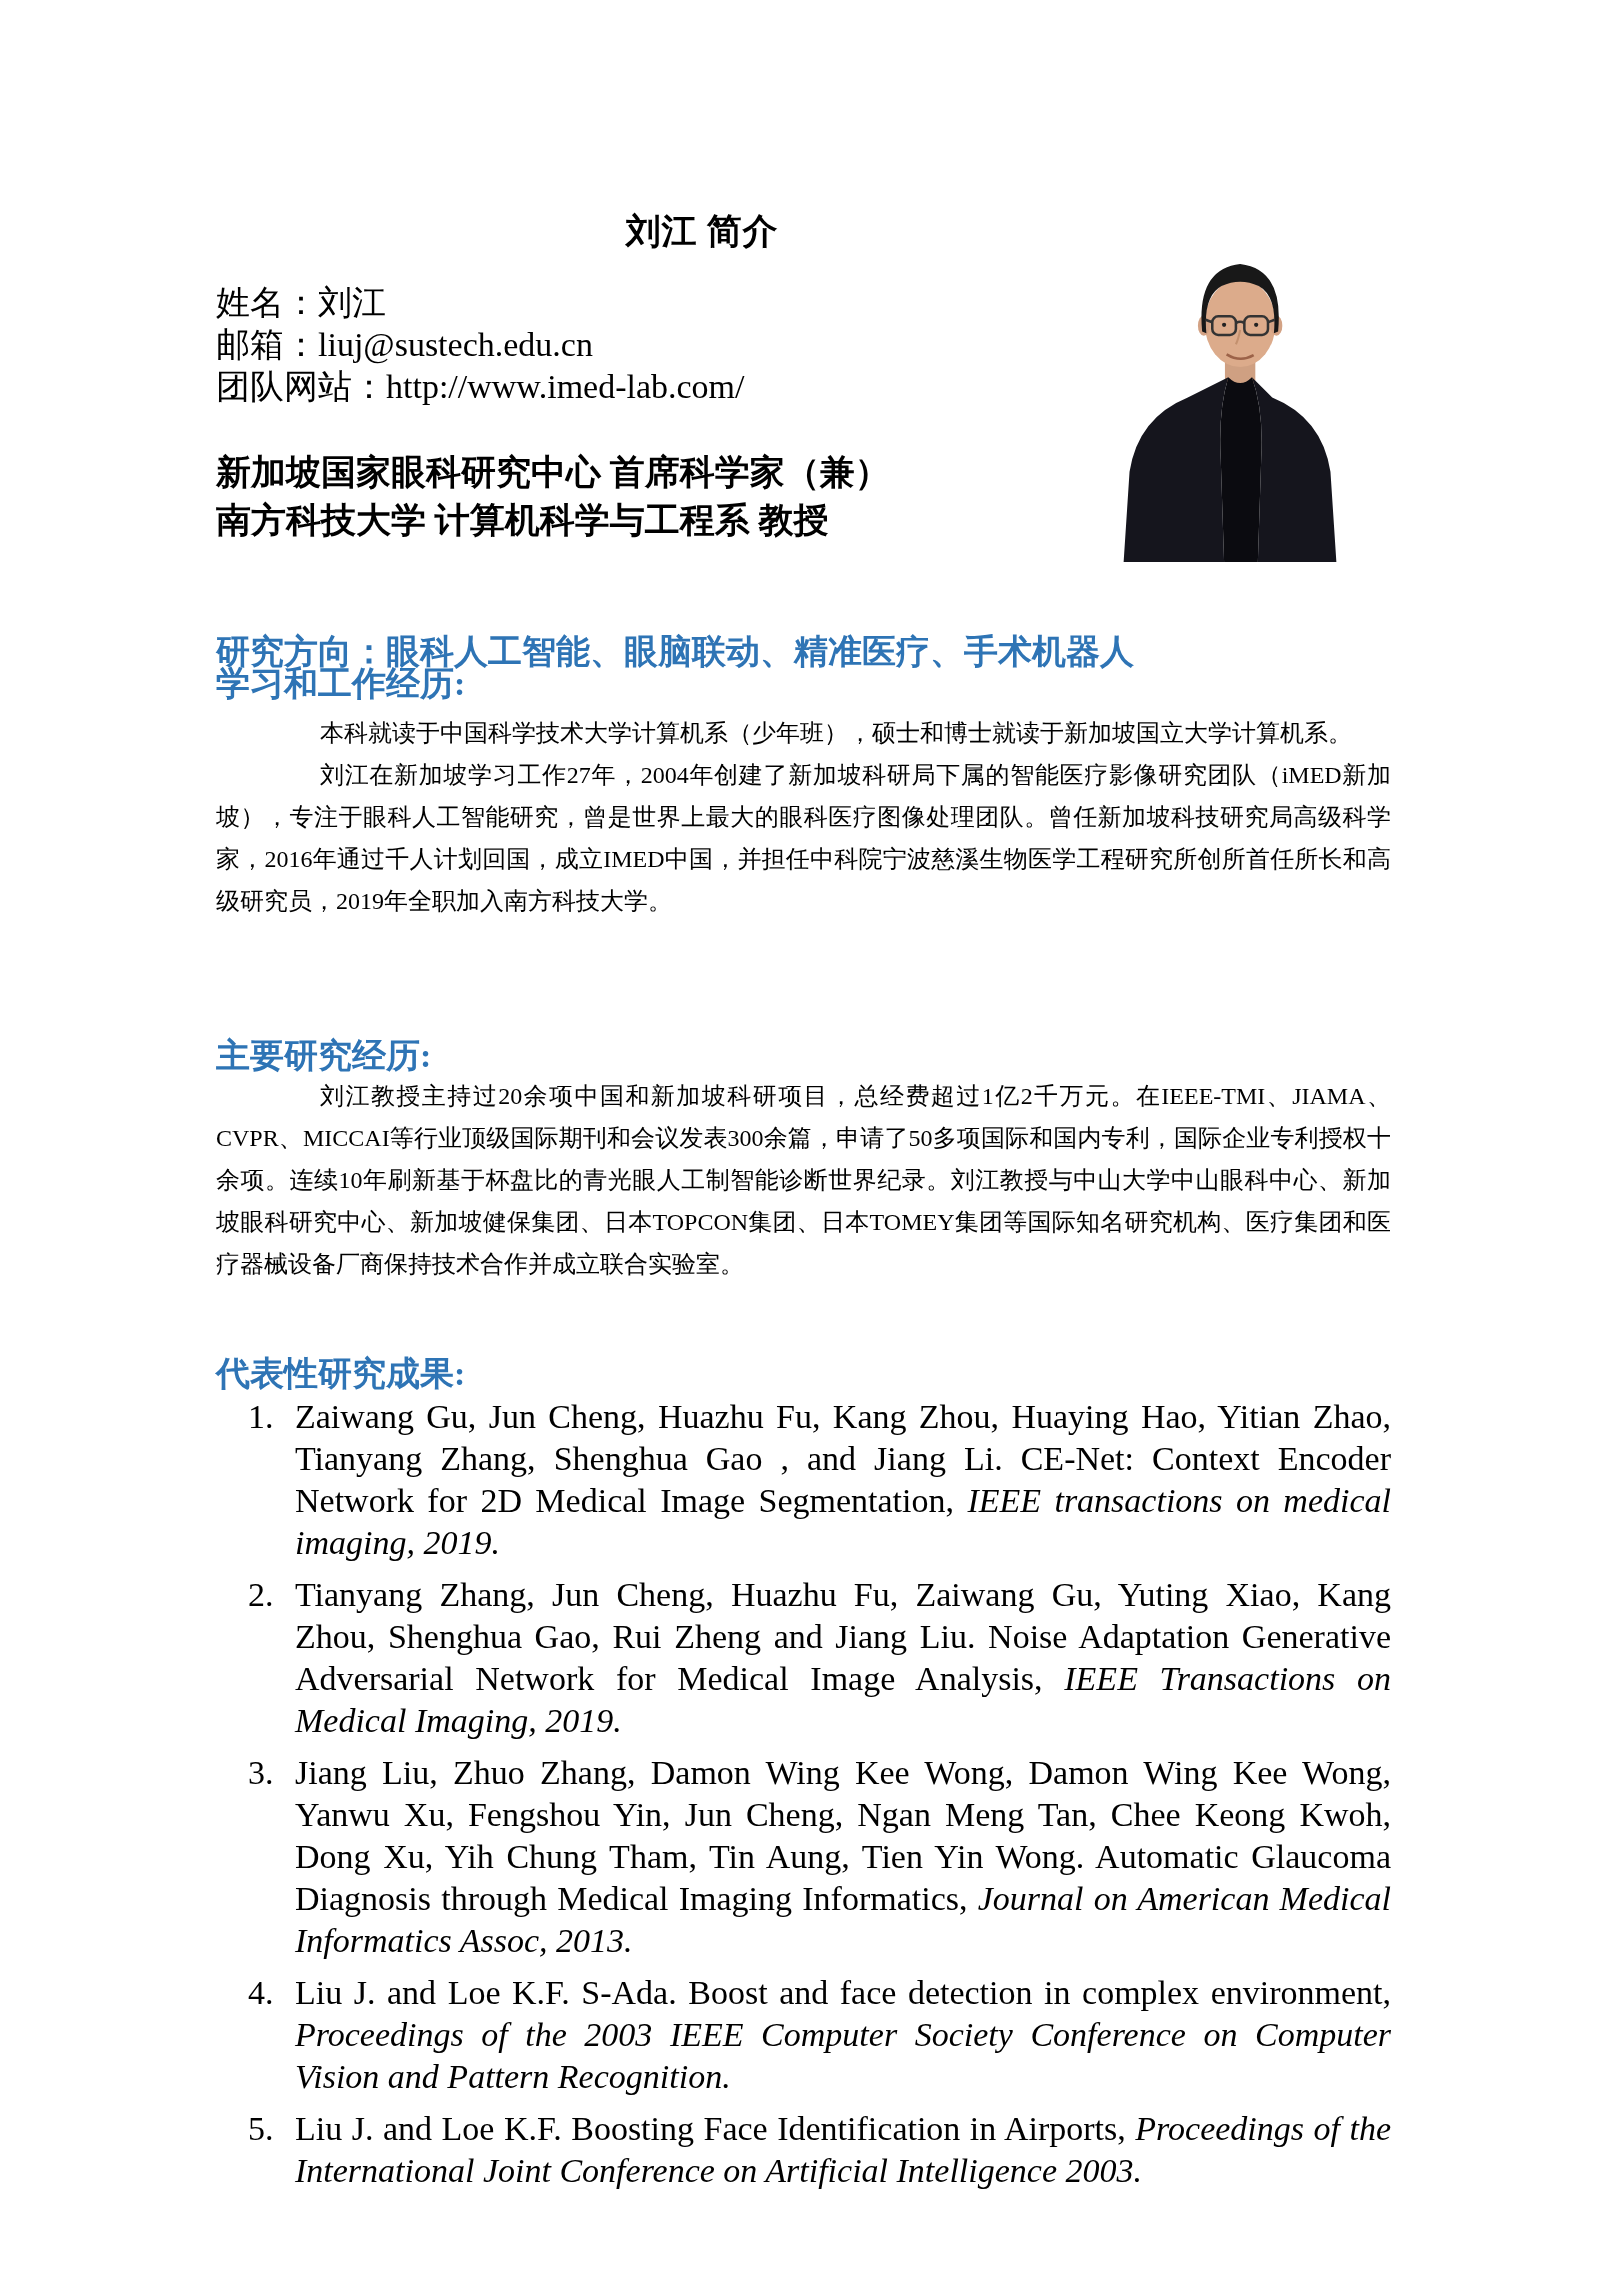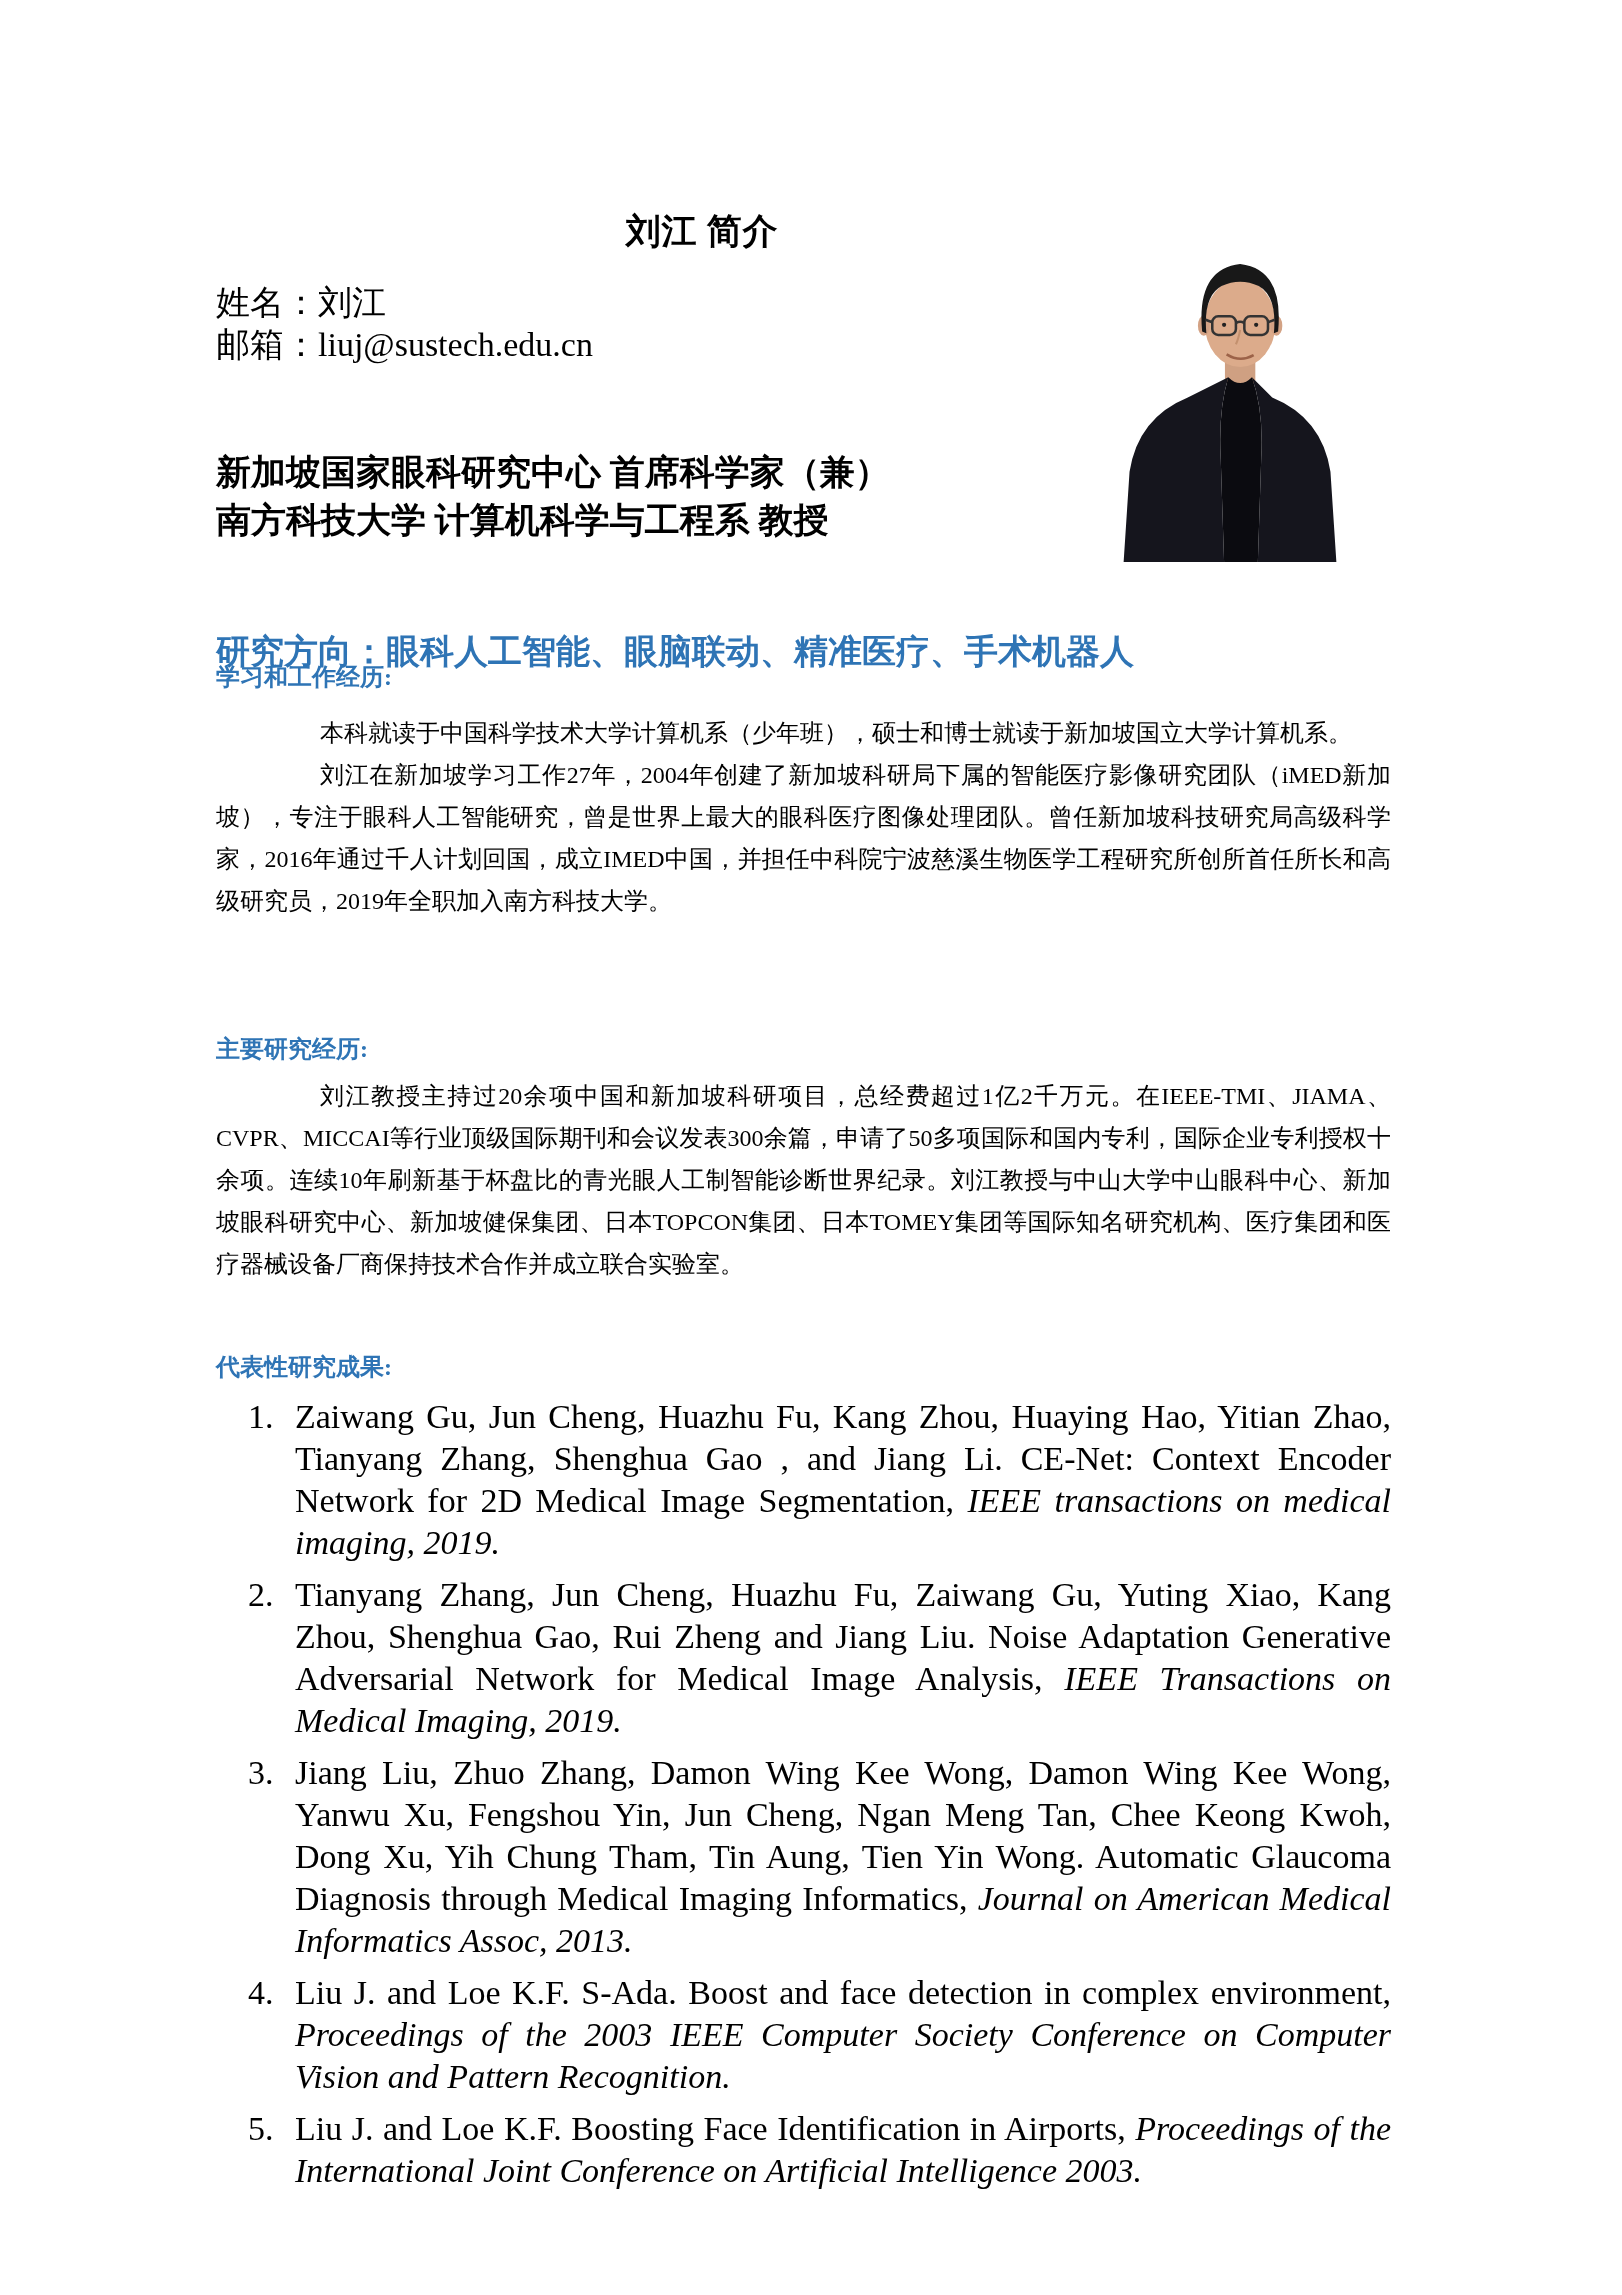--- a/index.html
+++ b/index.html
@@ -31,21 +31,21 @@
   }
 
   .research-dir {
     position: absolute; left: 216px; top: 583px;
     font-size: 34px; font-weight: 700;
     color: #2E74B5; white-space: nowrap; margin-top: 46px;
   }
 
   .sec-heading {
     position: absolute; left: 216px;
-    font-size: 24px; font-weight: 700;
+    font-size: 34px; font-weight: 700;
     color: #2E74B5; white-space: nowrap;
   }
   #heading-education    { top: 661px; }
   #heading-research     { top: 1033px; }
   #heading-publications { top: 1351px; }
 
   .body-block {
     position: absolute; left: 216px; width: 1175px;
     font-size: 24px; line-height: 42px;
     text-align: justify;
@@ -80,20 +80,23 @@
 <div class="page">
 
   <div class="doc-title">刘江 简介</div>
 
   <div class="contact">
     <div class="row">
       <span>姓名：</span><span>刘江</span>
     </div>
     <div class="row">
       <span>邮箱：</span><span>liuj@sustech.edu.cn</span>
+    </div>
+    <div class="row">
+      <span>团队网站：</span><span>http://www.imed-lab.com/</span>
     </div>
   </div>
 
   <div class="affiliations">
     <div>新加坡国家眼科研究中心 首席科学家（兼）</div>
     <div>南方科技大学 计算机科学与工程系 教授</div>
   </div>
 
   <div class="research-dir">
     <span>研究方向：</span><span>眼科人工智能、眼脑联动、精准医疗、手术机器人</span>

